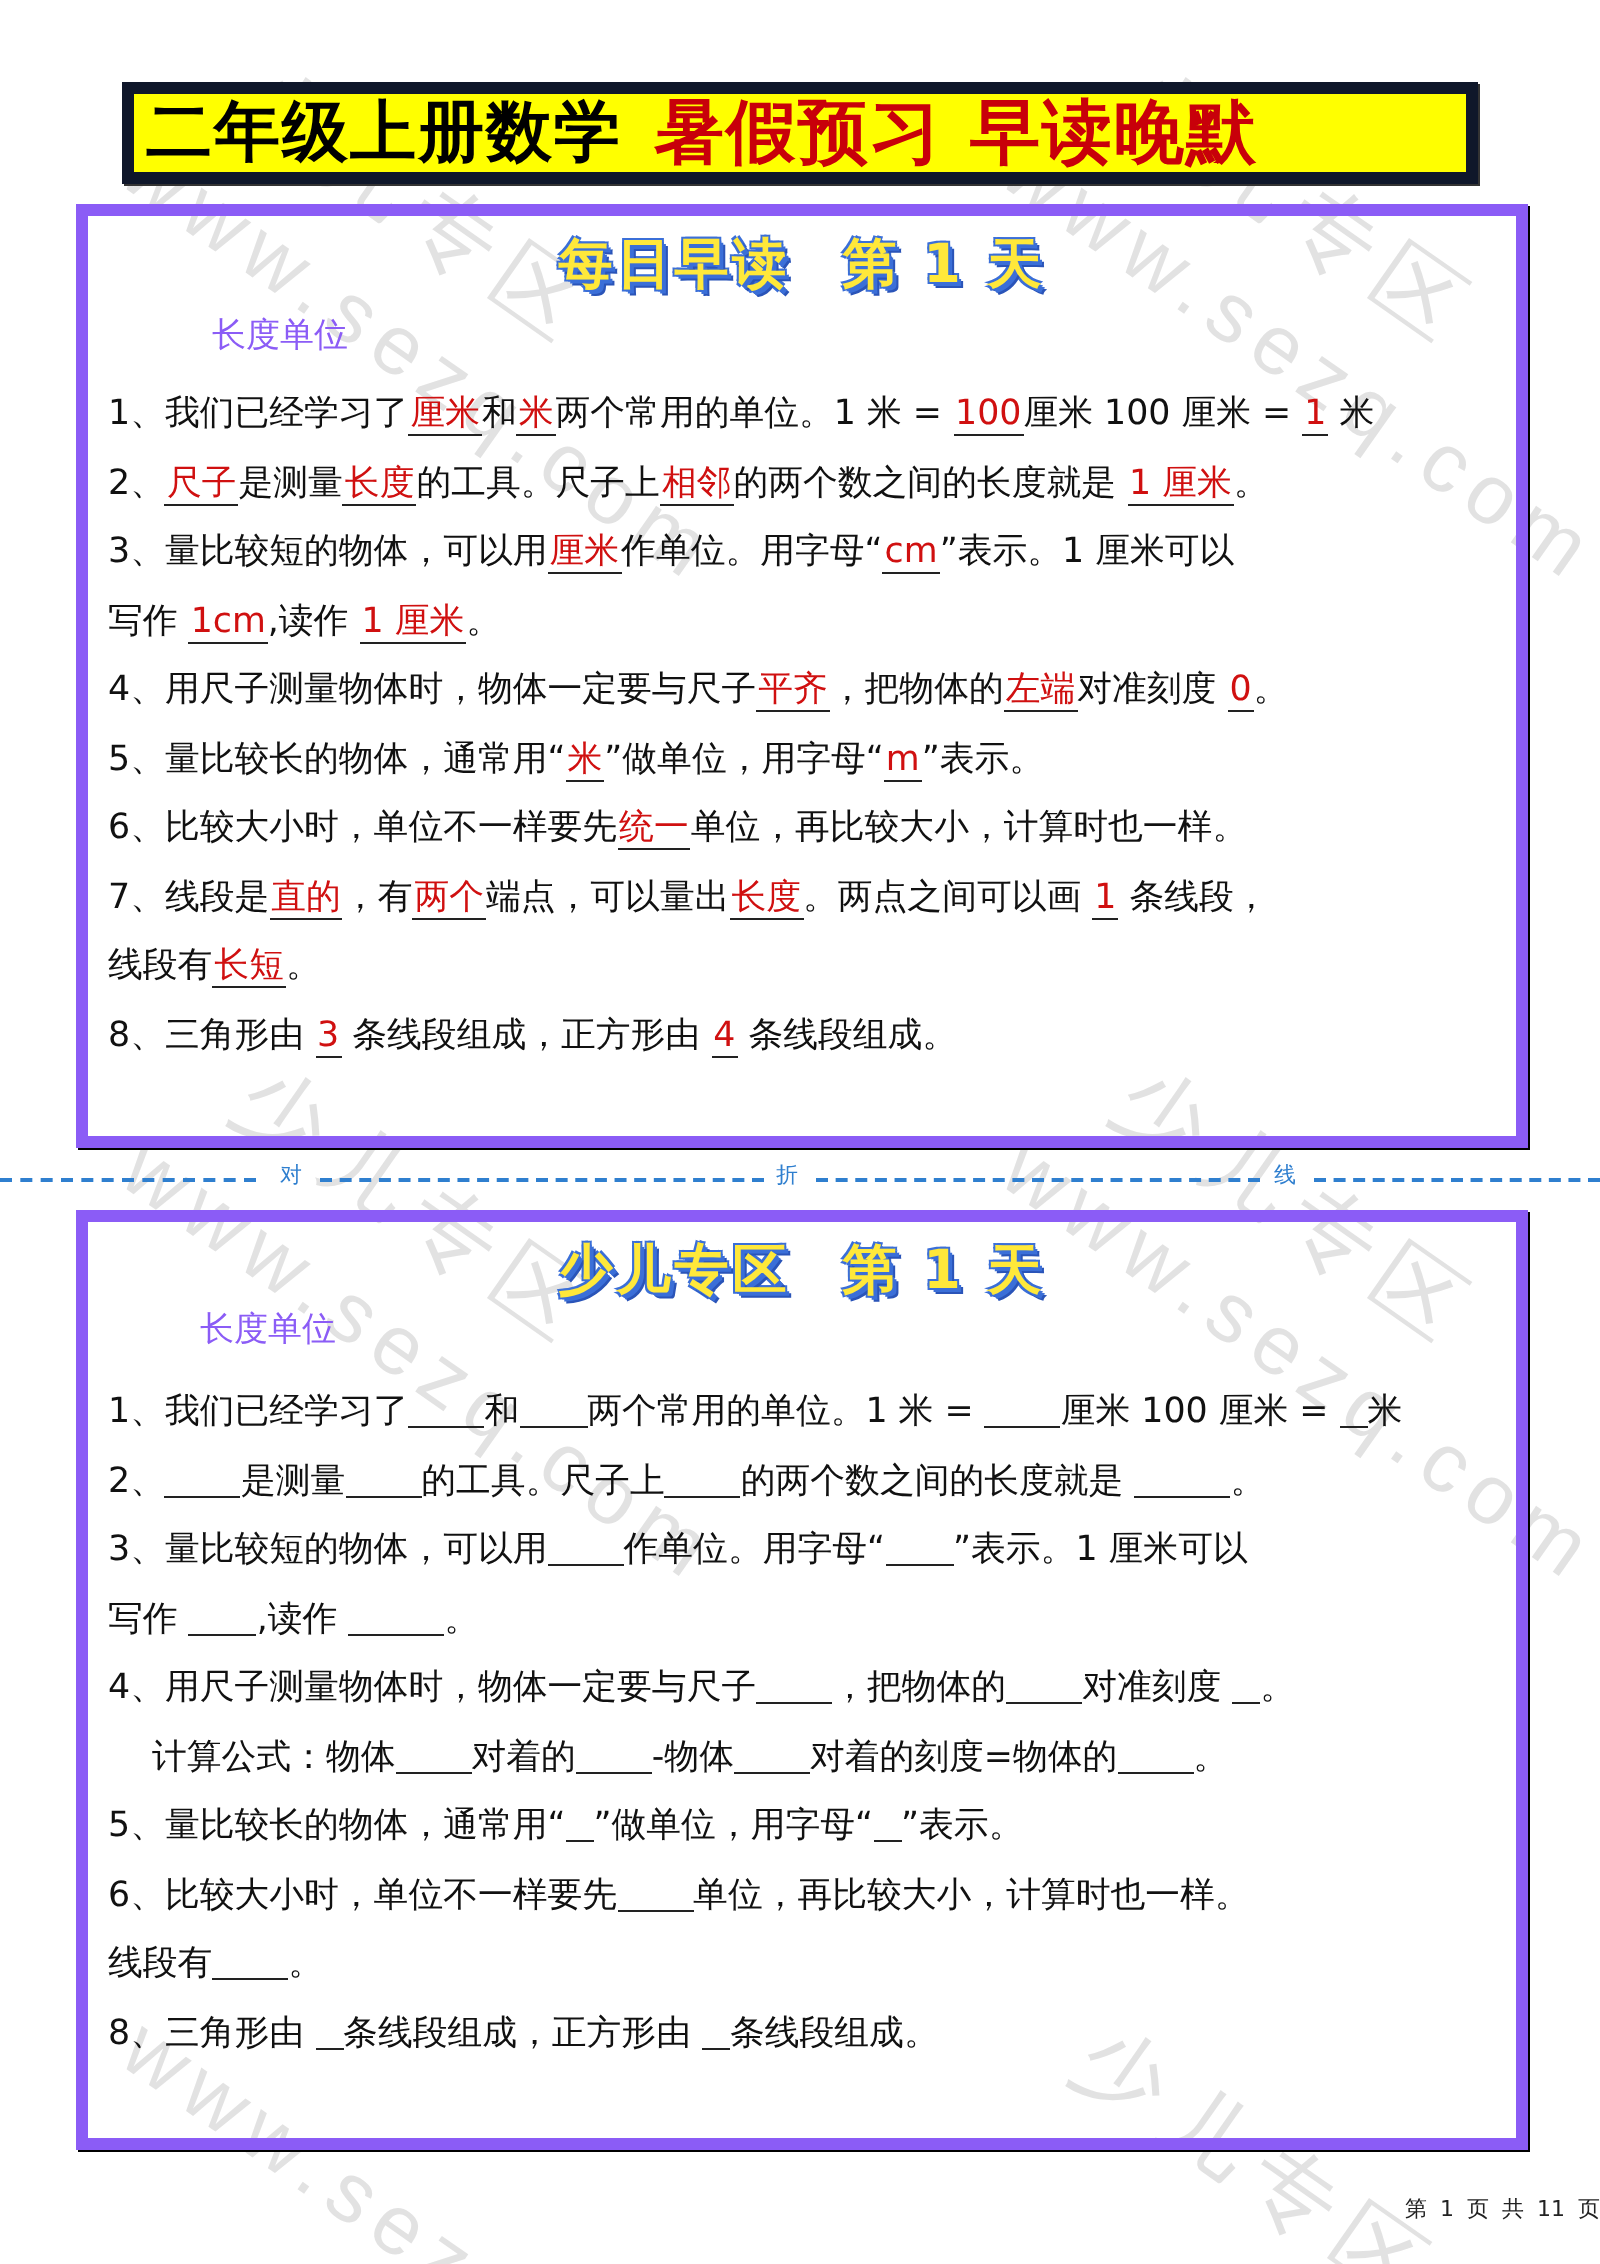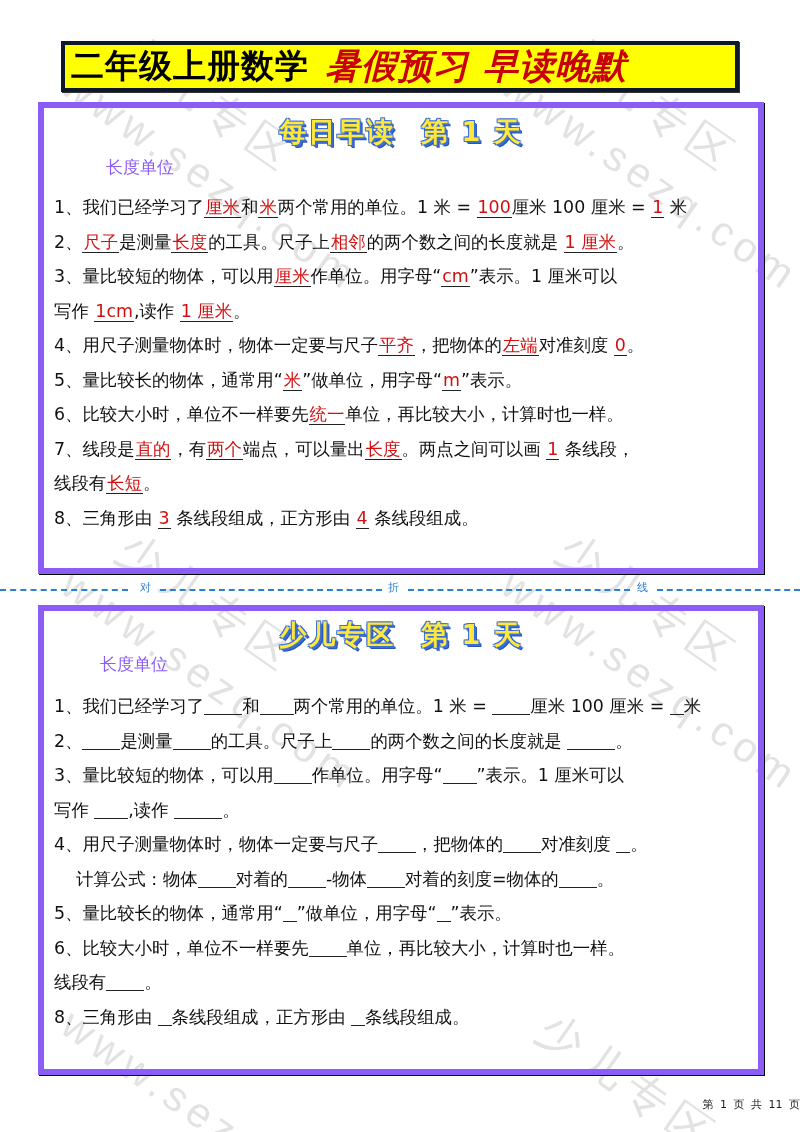--- a/index.html
+++ b/index.html
@@ -6,27 +6,27 @@
   body { width:800px; height:1132px; position:relative; overflow:hidden;
          font-family:"DejaVu Sans","Liberation Sans",sans-serif; color:#111; }
 
   .watermark-layer { position:absolute; inset:0; pointer-events:none; z-index:0; overflow:hidden; }
   .wm { position:absolute; color:rgba(150,150,150,0.28); font-family:"Liberation Sans",sans-serif;
         transform:rotate(35deg); transform-origin:left top; white-space:nowrap; }
   .wm.url { font-size:42px; letter-spacing:6px; }
   .wm.cn  { font-size:44px; letter-spacing:8px; }
 
   .header-banner { position:absolute; left:61px; top:41px; width:678px; height:51px;
-        background:#ffff00; border:4px solid #0f172a; box-sizing:border-box; z-index:1;
+        background:#ffff00; border:6px solid #0f172a; box-sizing:border-box; z-index:1;
         display:flex; align-items:center; padding-left:6px;
         box-shadow:1px 1px 0 #333; }
   .header-black { font-family:"DejaVu Serif","Liberation Serif",serif; font-weight:bold;
         font-size:33px; color:#000; letter-spacing:1px; }
   .header-red { font-family:"DejaVu Sans","Liberation Sans",sans-serif; font-weight:bold;
-        font-size:35px; color:#c8000a; letter-spacing:1px; margin-left:16px;font-style:italic; }
+        font-size:35px; color:#c8000a; letter-spacing:1px; margin-left:16px; }
   .header-red + .header-red { margin-left:14px; }
 
   .panel { position:absolute; left:38px; width:726px; border:6px solid #8b5cf6;
         box-sizing:border-box; z-index:1; box-shadow:1px 1px 0 #000; }
   .panel.top { top:102px; height:472px; }
   .panel.bottom { top:605px; height:470px; }
 
   .panel-title { position:absolute; left:0; right:0; top:6px; text-align:center;
         font-family:"DejaVu Sans","Liberation Sans",sans-serif; font-weight:900;
         font-size:27px; letter-spacing:2px; color:#ffe83a;

